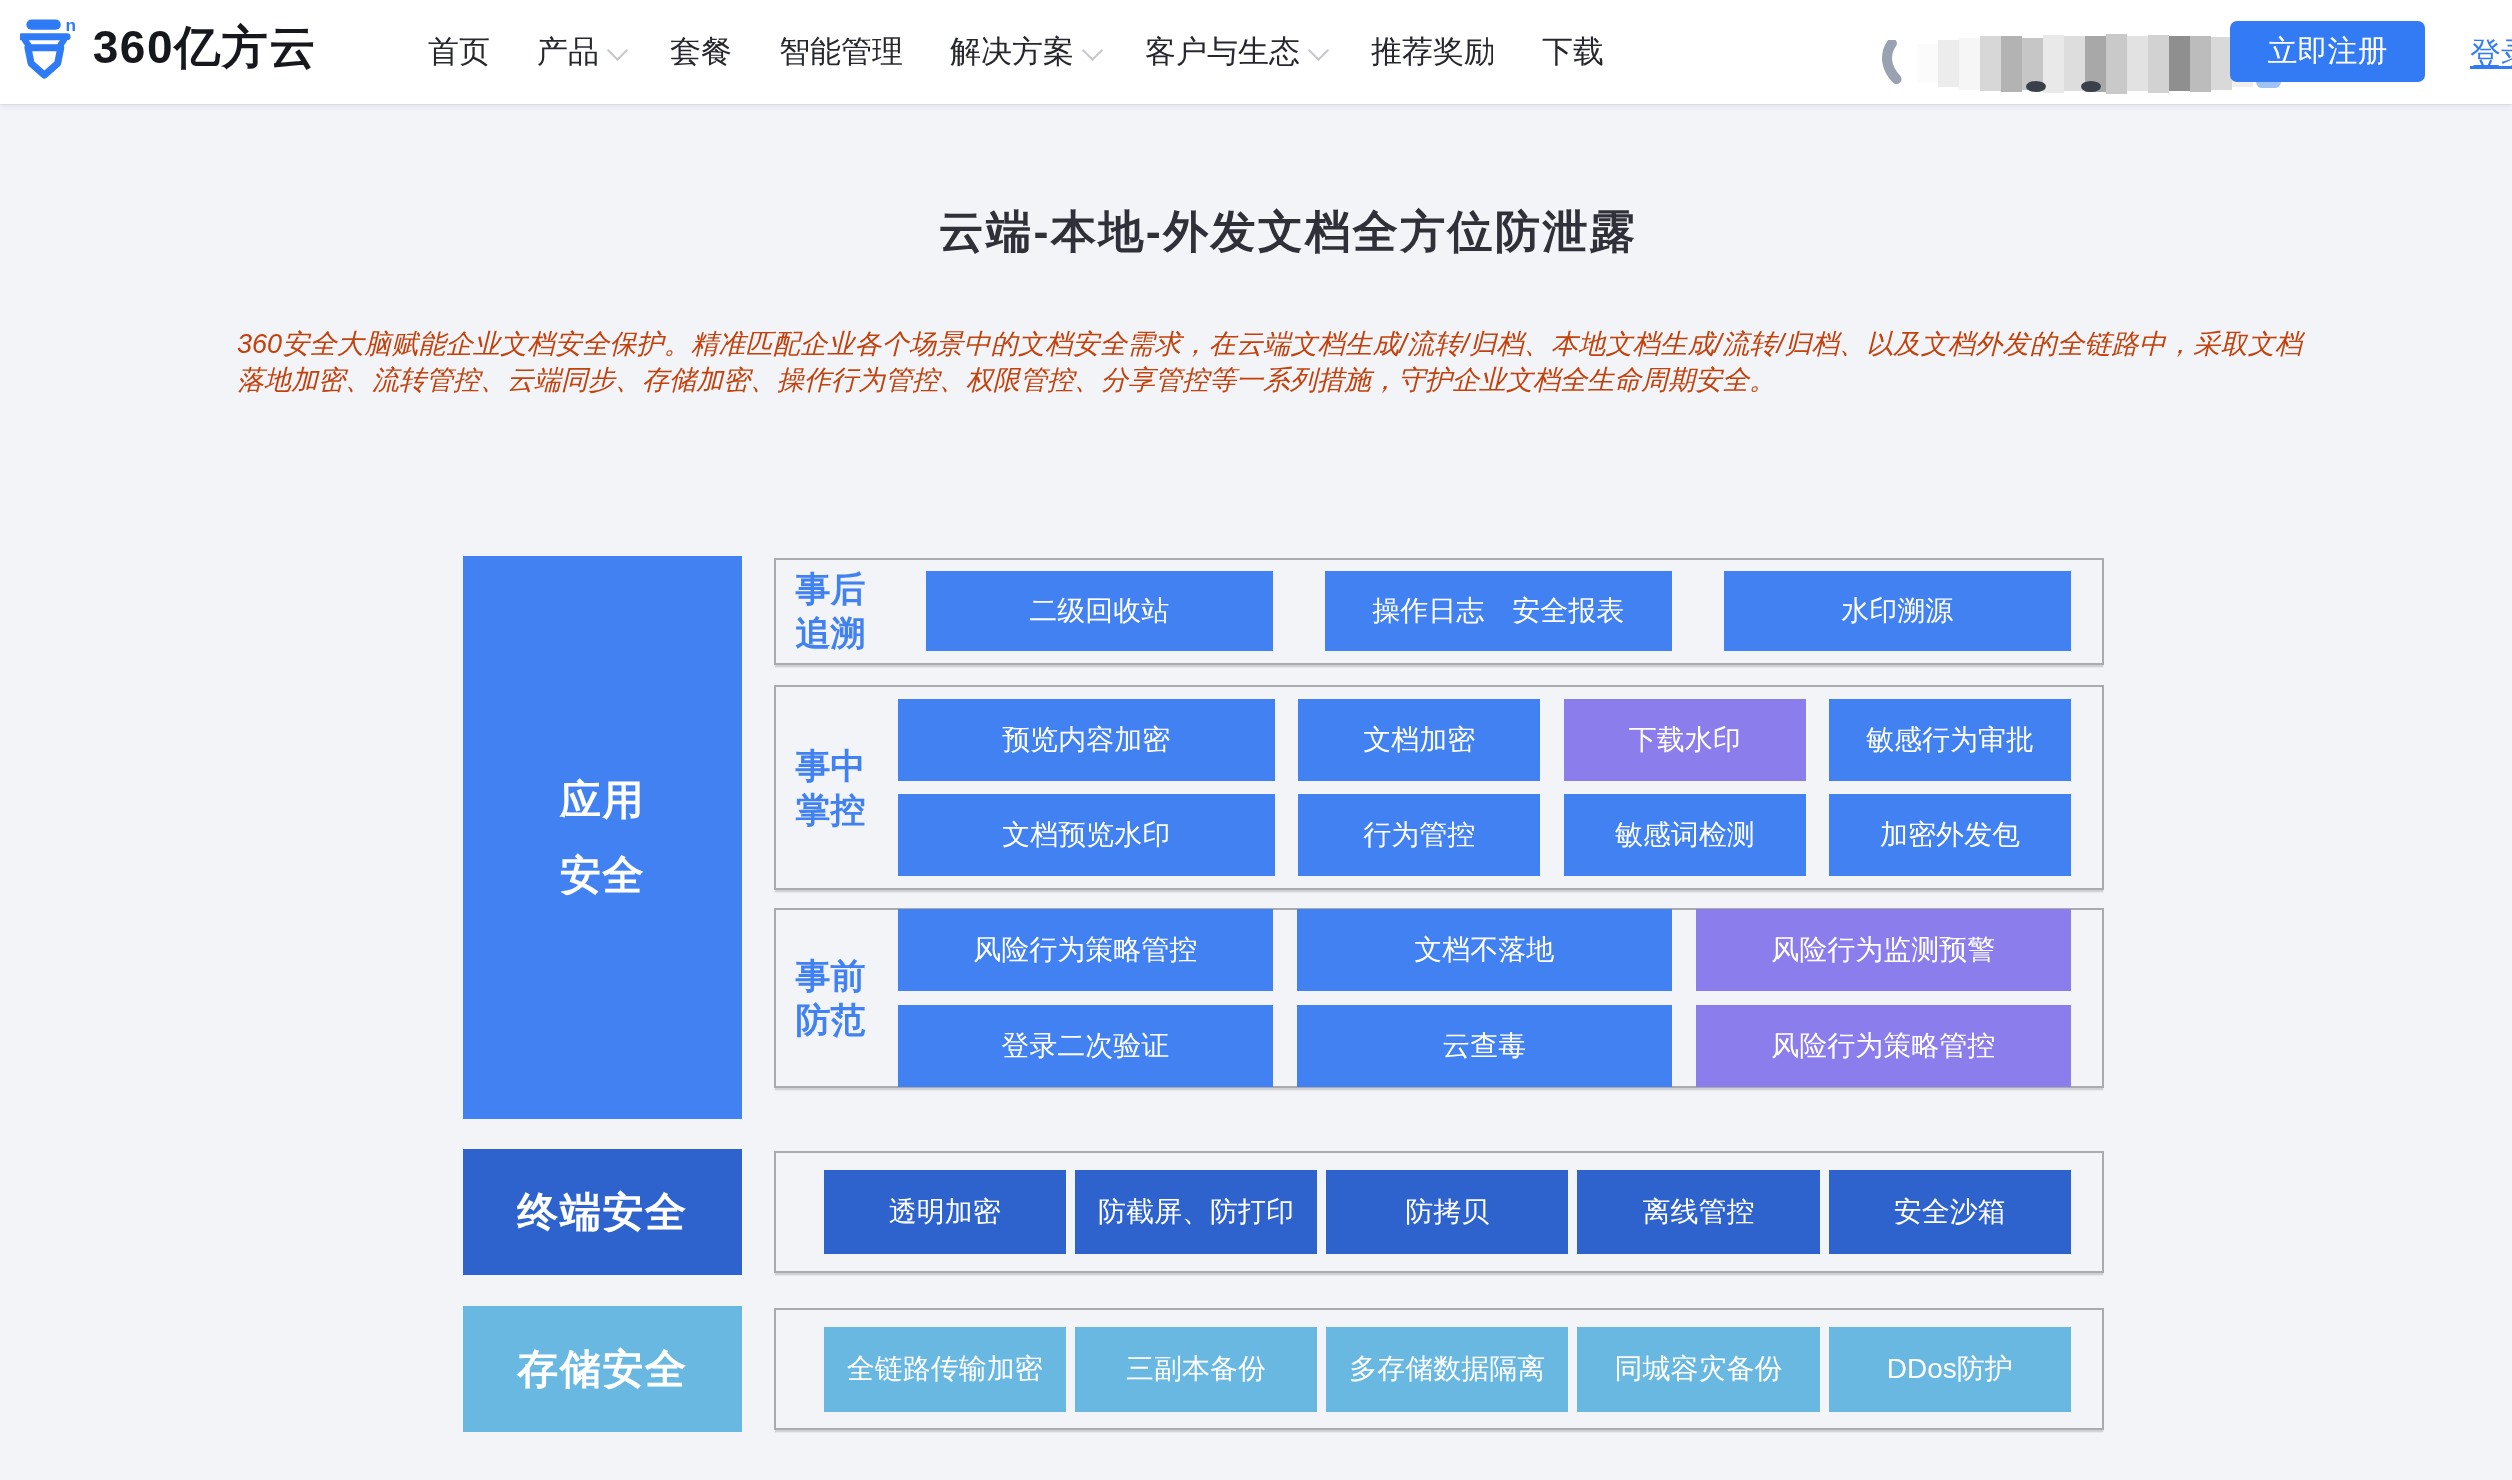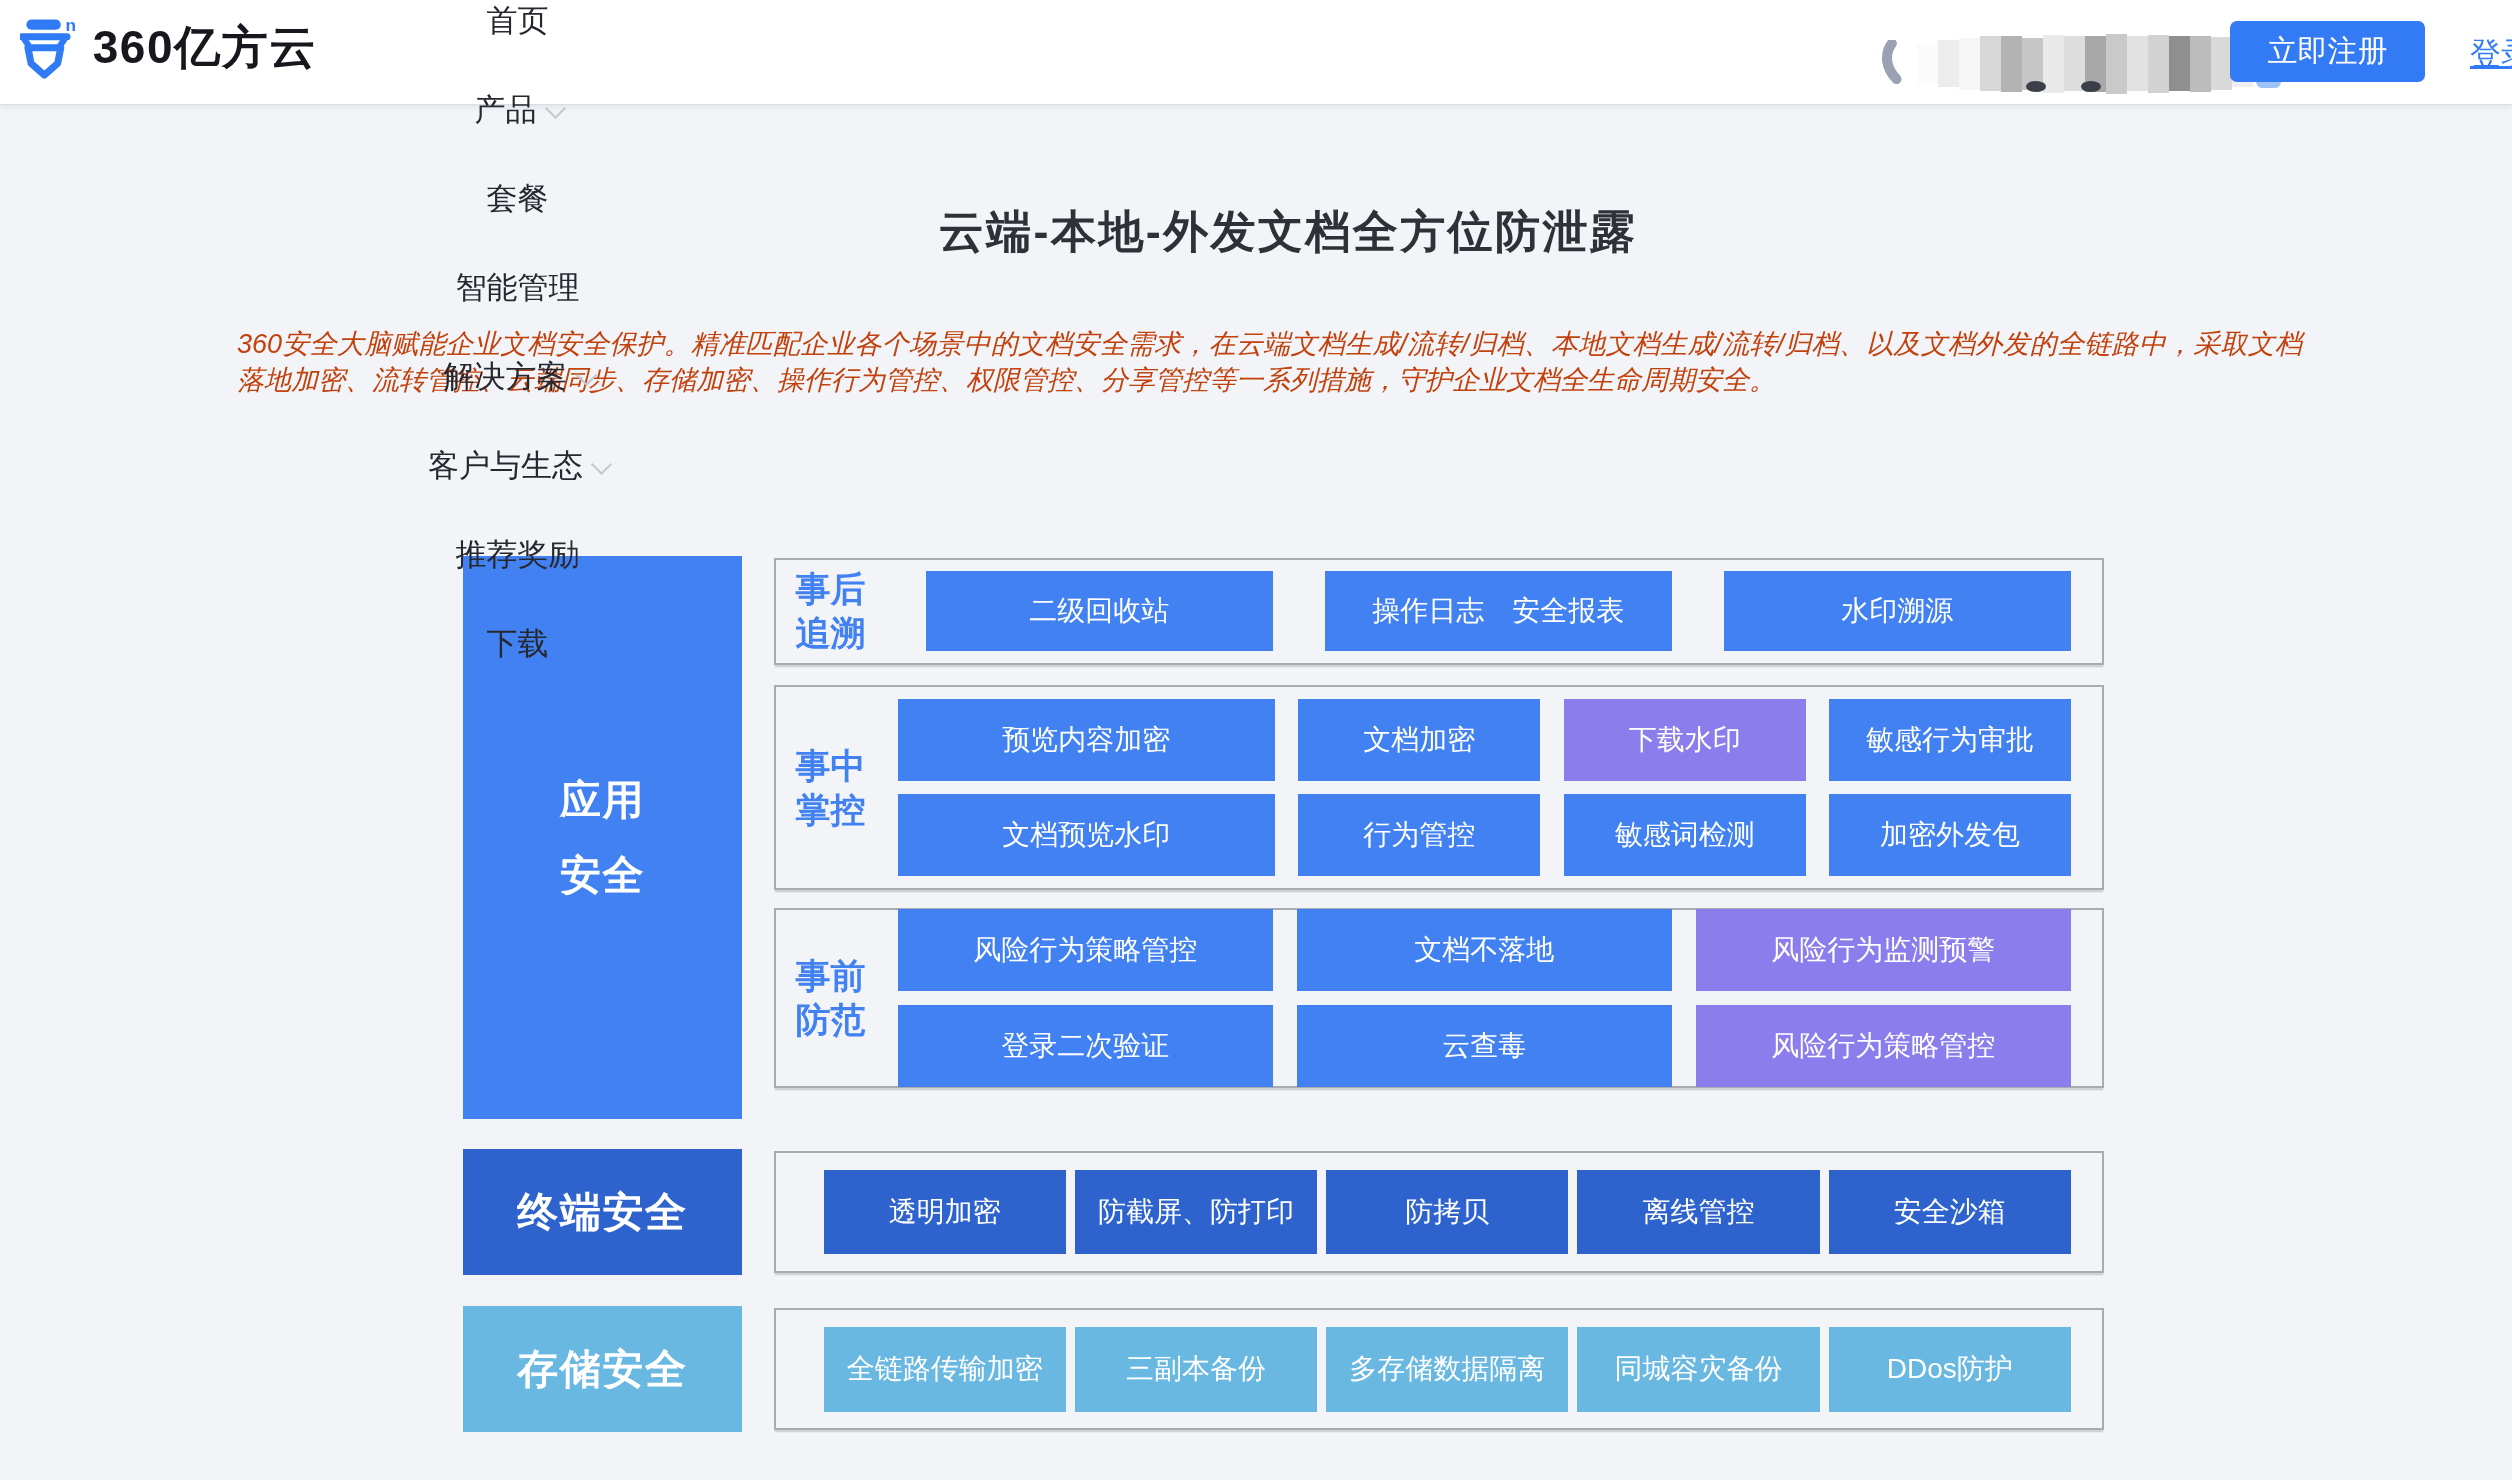--- a/index.html
+++ b/index.html
@@ -10,21 +10,21 @@
     -webkit-font-smoothing:antialiased;
   }
   
   .header{
     position:absolute;left:0;top:0;width:2512px;height:104px;background:#ffffff;z-index:5;
     box-shadow:0 3.1px 6.3px rgba(60,70,90,0.10), 0 0.8px 0 #e4e6ea;
   }
   .logo{position:absolute;left:20.4px;top:17.3px;display:flex;align-items:center;gap:17.3px;cursor:pointer;}
   .logo svg{display:block;}
   .logo-text{font-size:46px;font-weight:800;color:#17181d;letter-spacing:1.6px;}
-  .nav{position:absolute;left:428px;top:0;height:104px;display:flex;align-items:center;gap:47px;flex-direction:column;}
+  .nav{position:absolute;left:428px;top:0;height:104px;display:flex;align-items:center;gap:47px;}
   .nav-item{display:flex;align-items:center;gap:6.3px;font-size:31px;color:#27282f;cursor:pointer;text-decoration:none;}
   .chev{width:12.6px;height:12.6px;border-right:2.4px solid #c6c8cd;border-bottom:2.4px solid #c6c8cd;
         transform:rotate(45deg) translateY(-3.1px);margin-left:3.1px;}
   
   .phone-blur{position:absolute;left:1881px;top:33px;height:61px;display:flex;align-items:center;z-index:1;}
   .phone-glyph{margin-right:4.7px;}
   .phone-blur i{display:block;width:21px;height:46px;}
   .phone-blur i:nth-child(2){background:#fbfbfb;height:39px}
   .phone-blur i:nth-child(3){background:#ececec;height:47px}
   .phone-blur i:nth-child(4){background:#f6f6f6;height:52px}

